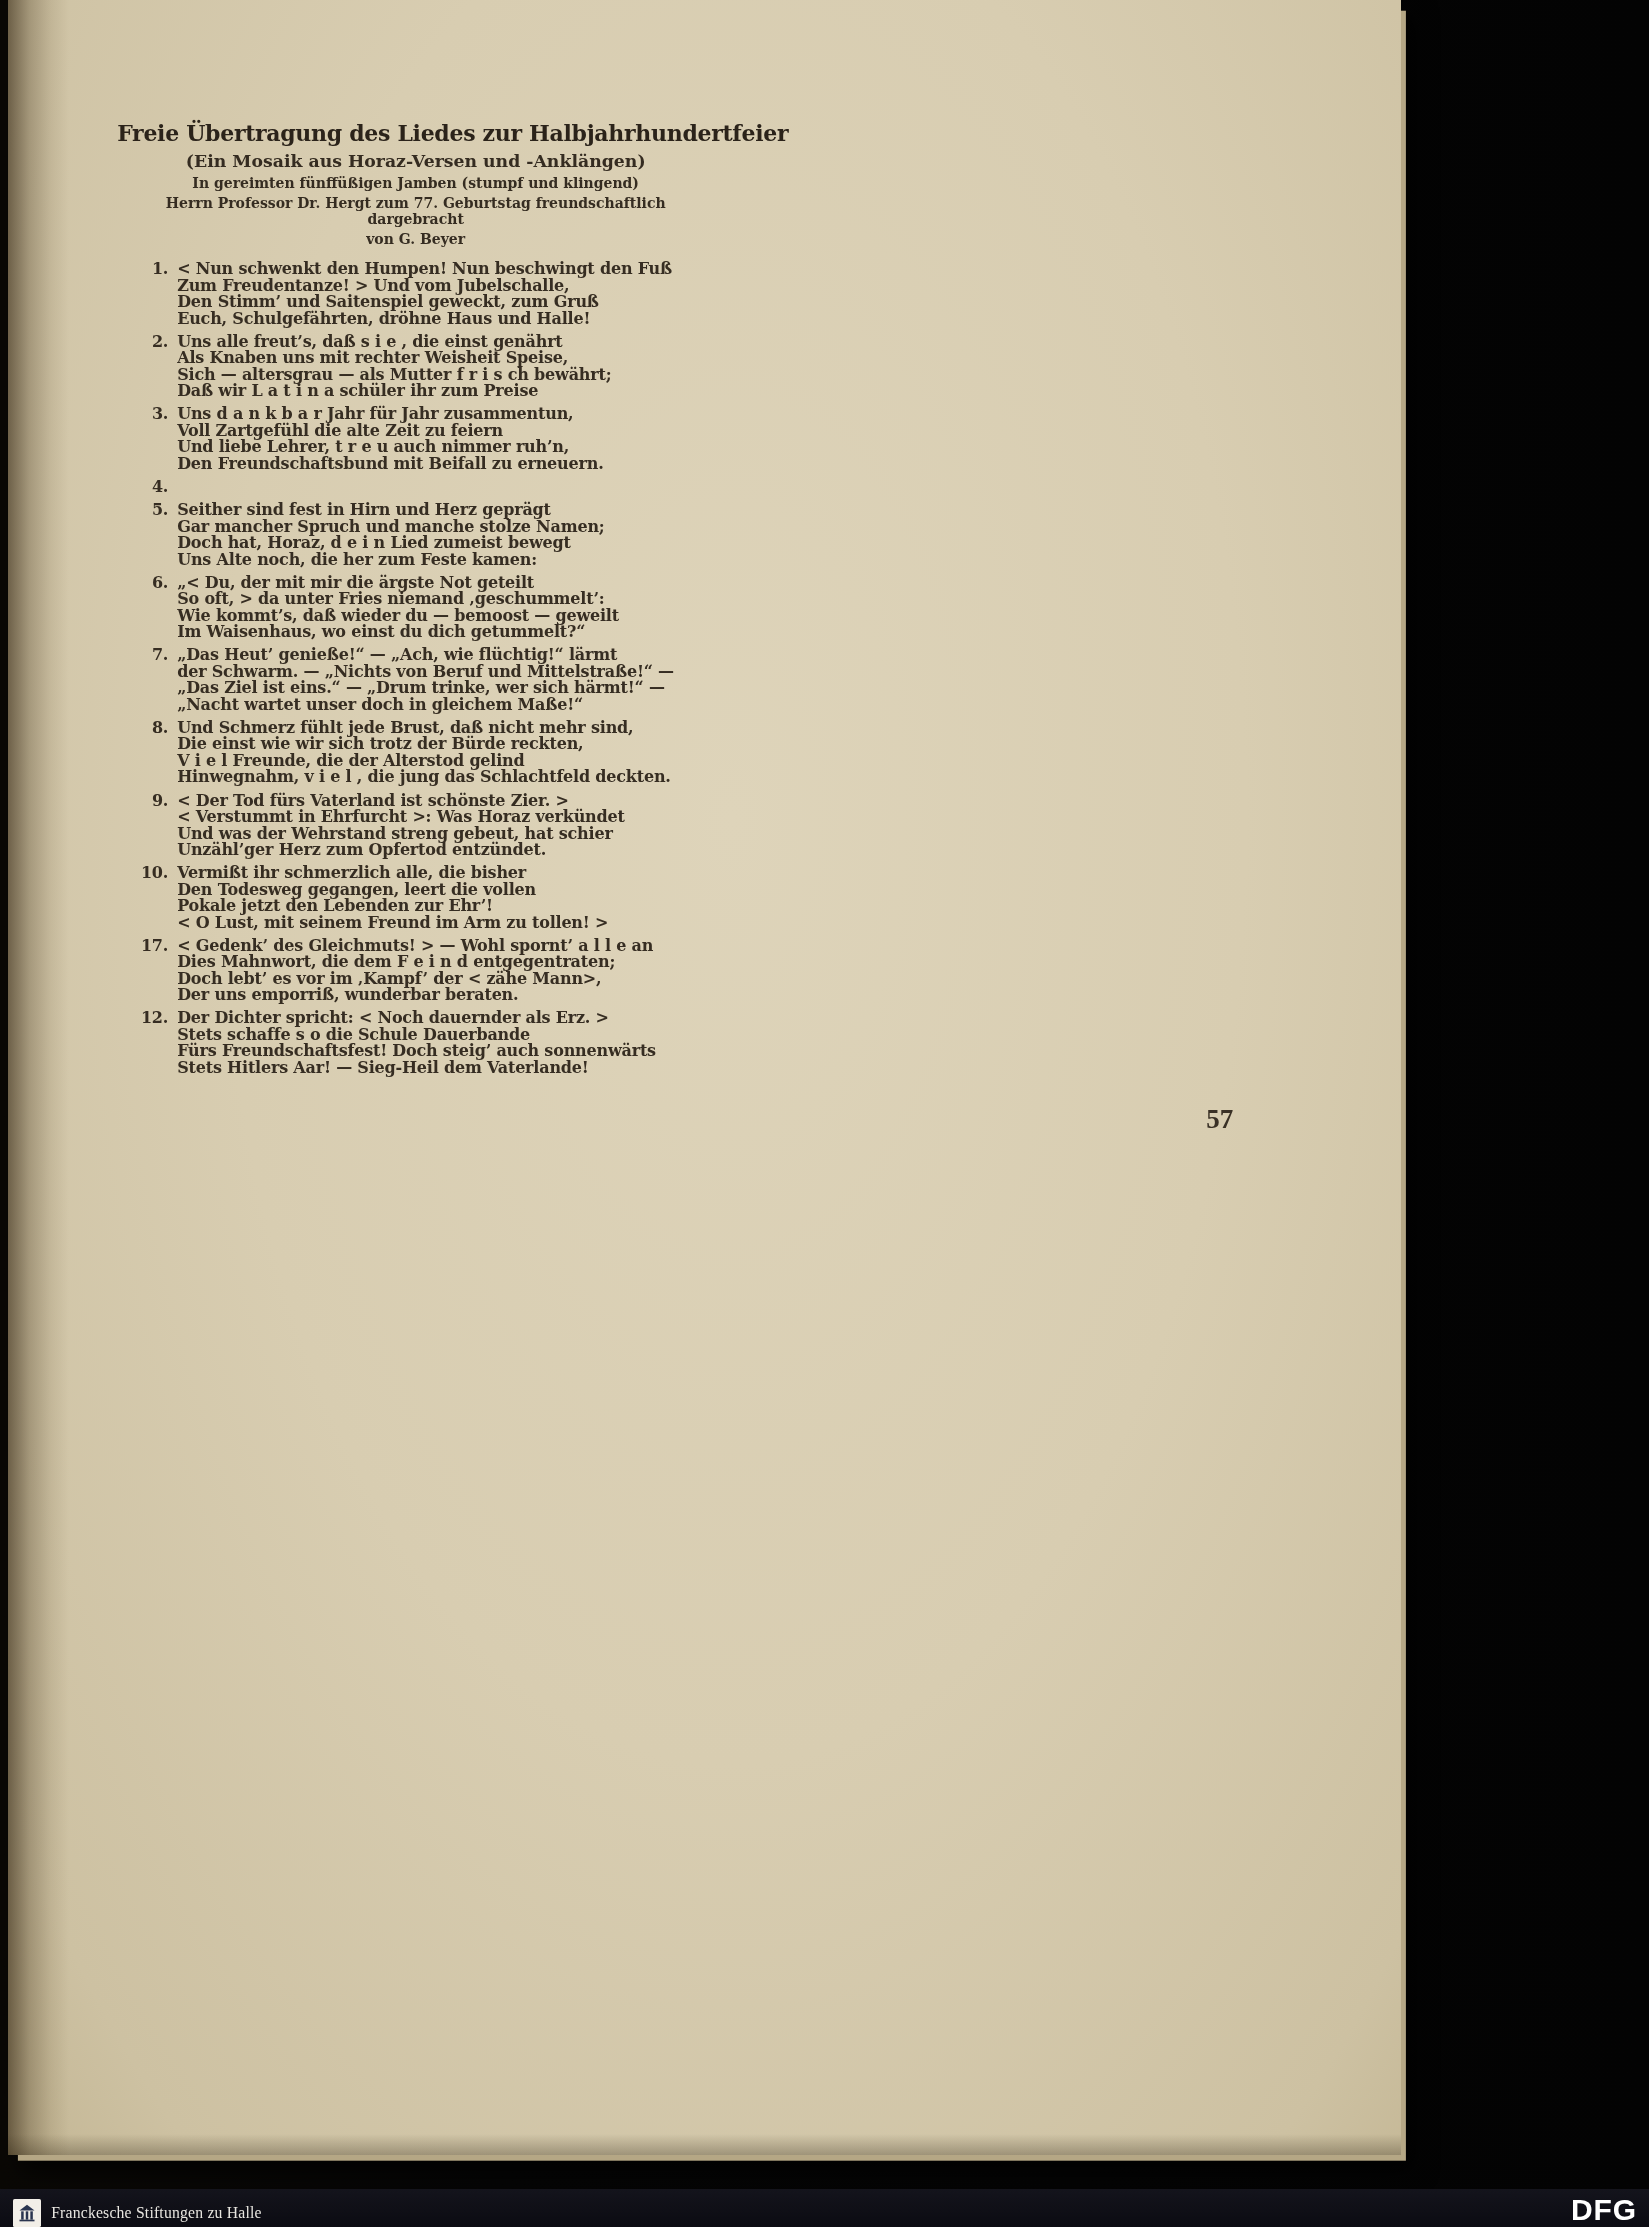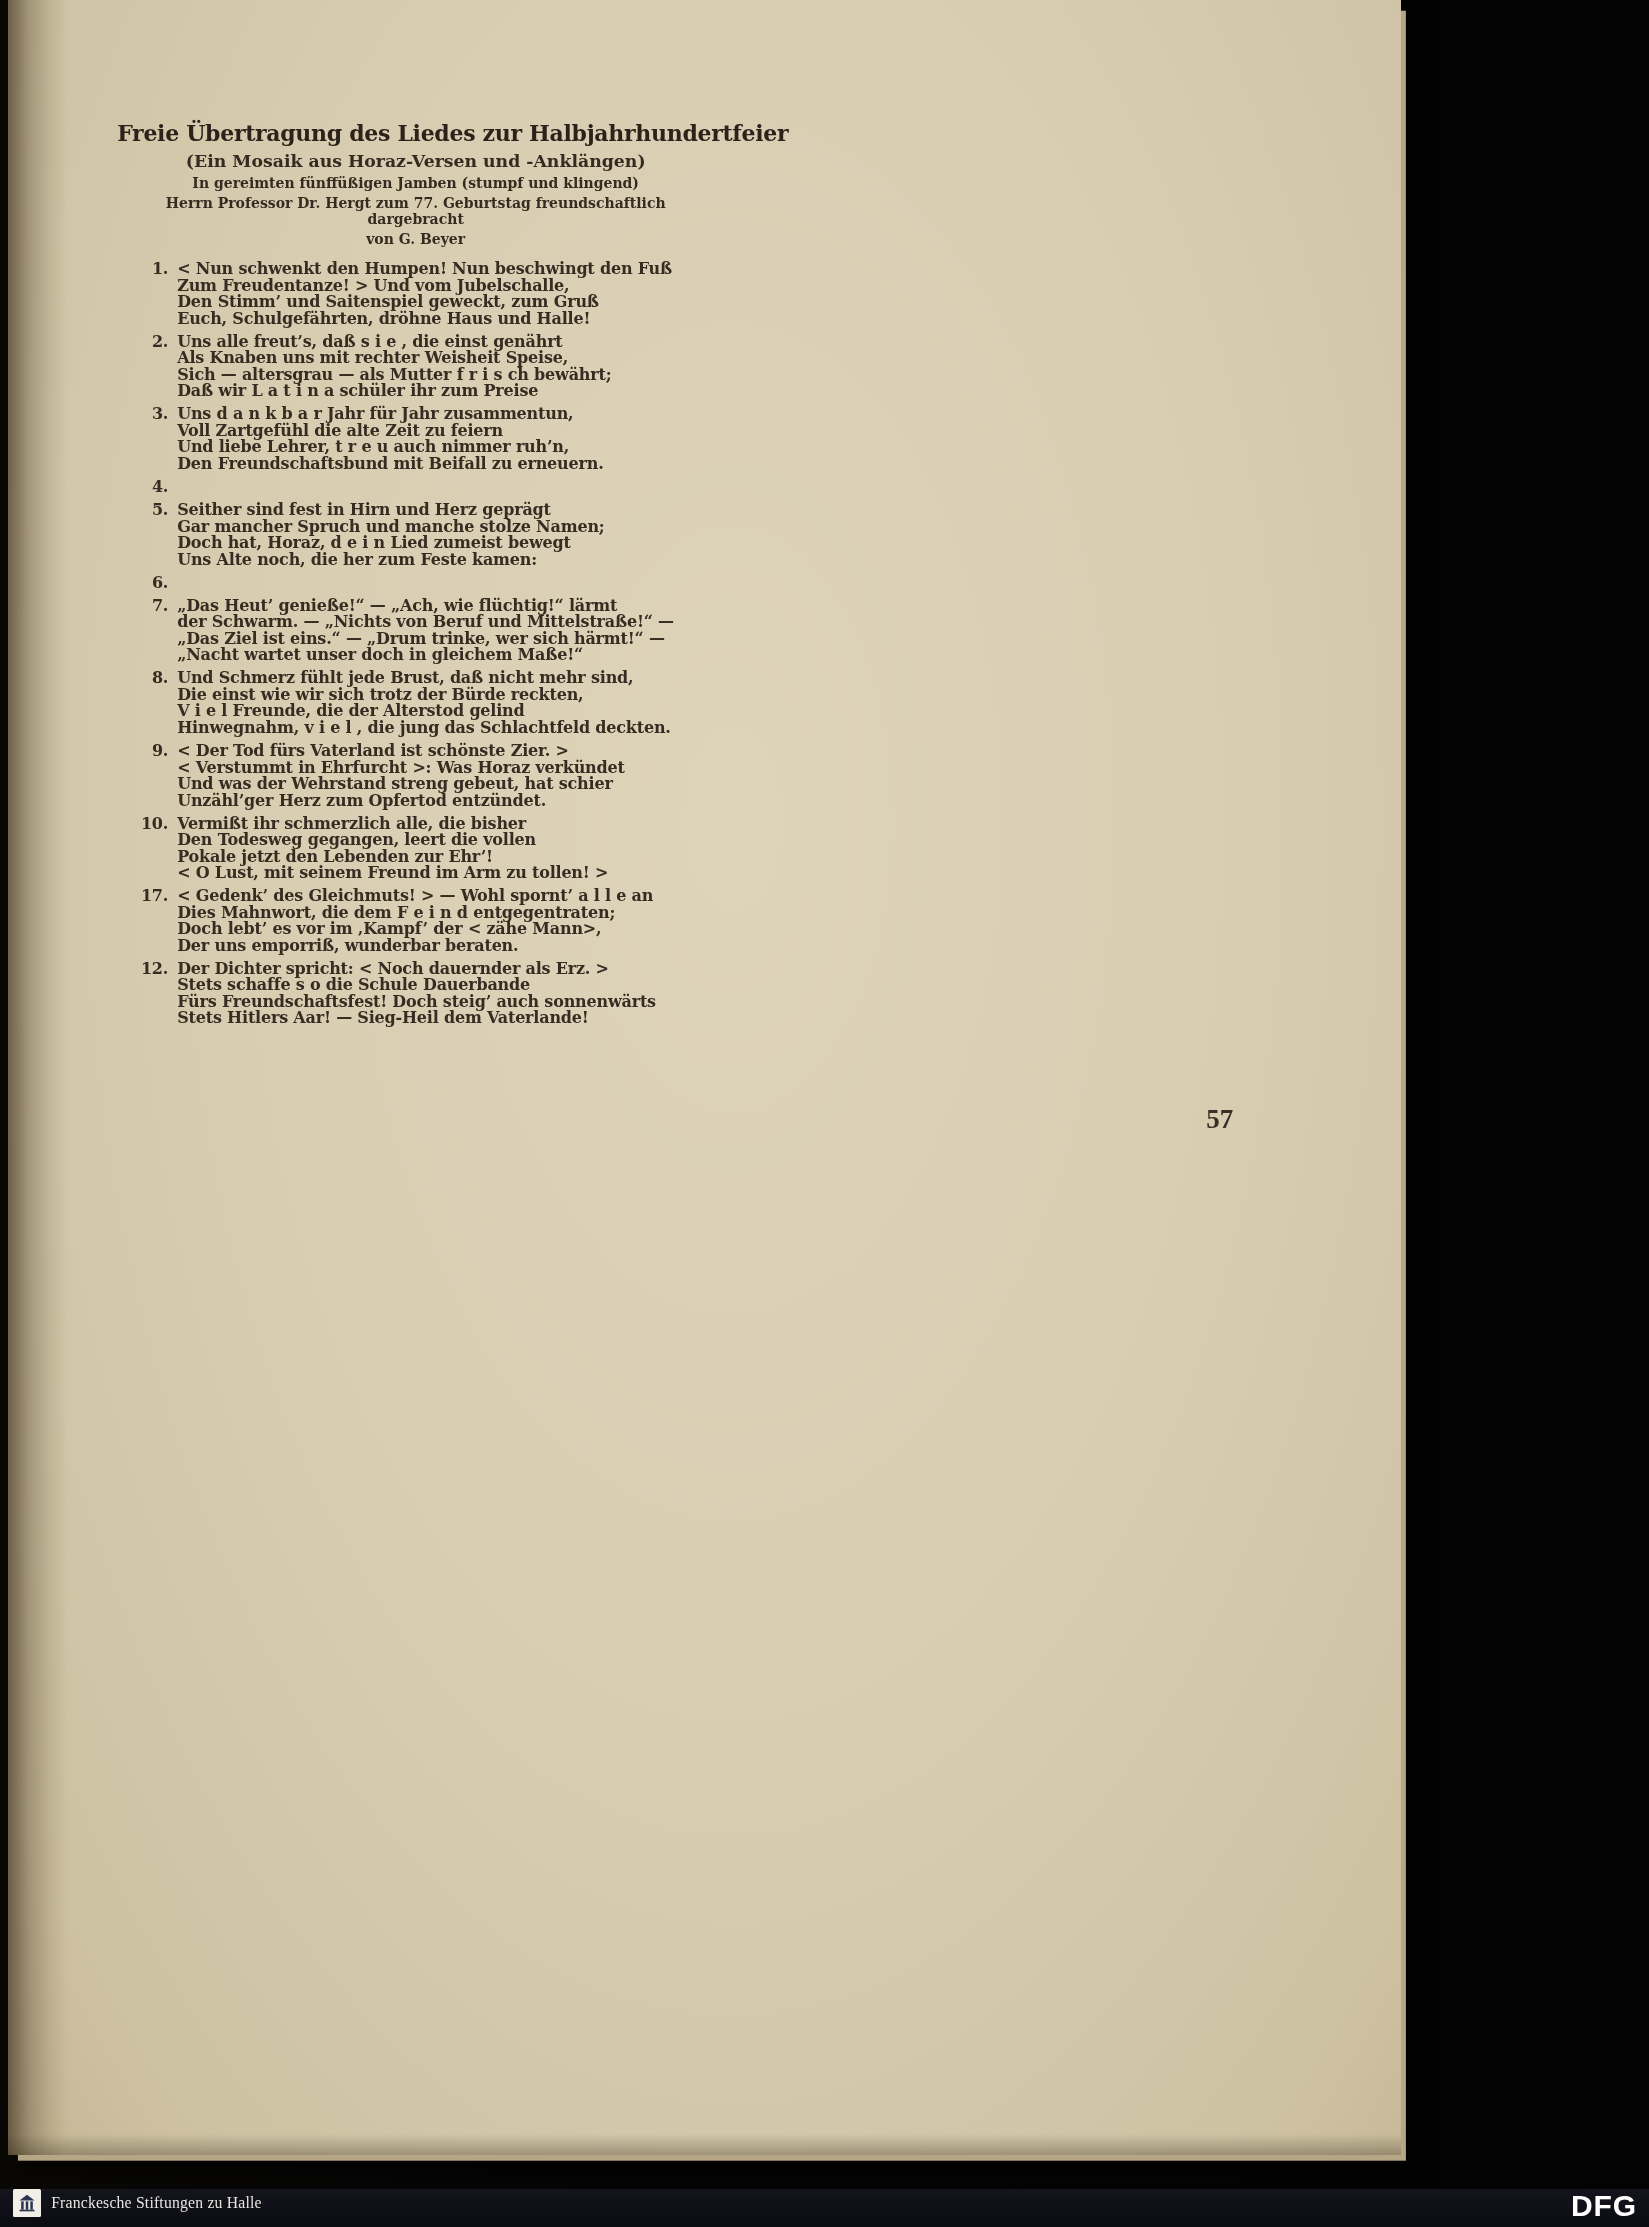--- a/index.html
+++ b/index.html
@@ -108,21 +108,21 @@
     color: #3a3126;
     font-family: "Liberation Serif", serif;
   }
   
   .footer-bar {
     position: absolute;
     left: 0; right: 0; bottom: 0;
     height: 38px;
     background: linear-gradient(to bottom, #14141c, #0b0b12);
     display: flex;
-    align-items: flex-start;
+    align-items: flex-end;
     justify-content: space-between;
     padding: 0 13.2px;
     box-sizing: border-box;
   }
   .footer-left {
     display: flex;
     align-items: center;
     gap: 10px;
   }
   .footer-logo {
@@ -198,20 +198,26 @@
             <div class="stanza-num">5.</div>
             <div class="stanza-body">
               <div class="poem-line">Seither sind fest in Hirn und Herz geprägt</div>
               <div class="poem-line">Gar mancher Spruch und manche stolze Namen;</div>
               <div class="poem-line">Doch hat, Horaz, d e i n  Lied zumeist bewegt</div>
               <div class="poem-line">Uns Alte noch, die her zum Feste kamen:</div>
             </div>
           </div>
           <div class="stanza">
             <div class="stanza-num">6.</div>
+            <div class="stanza-body">
+              <div class="poem-line">„&lt; Du, der mit mir die ärgste Not geteilt</div>
+              <div class="poem-line">So oft, &gt; da unter Fries niemand ‚geschummelt’:</div>
+              <div class="poem-line">Wie kommt’s, daß wieder du — bemoost — geweilt</div>
+              <div class="poem-line">Im Waisenhaus, wo einst du dich getummelt?“</div>
+            </div>
           </div>
           <div class="stanza">
             <div class="stanza-num">7.</div>
             <div class="stanza-body">
               <div class="poem-line">„Das Heut’ genieße!“ — „Ach, wie flüchtig!“ lärmt</div>
               <div class="poem-line">der Schwarm. — „Nichts von Beruf und Mittelstraße!“ —</div>
               <div class="poem-line">„Das Ziel ist eins.“ — „Drum trinke, wer sich härmt!“ —</div>
               <div class="poem-line">„Nacht wartet unser doch in gleichem Maße!“</div>
             </div>
           </div>

